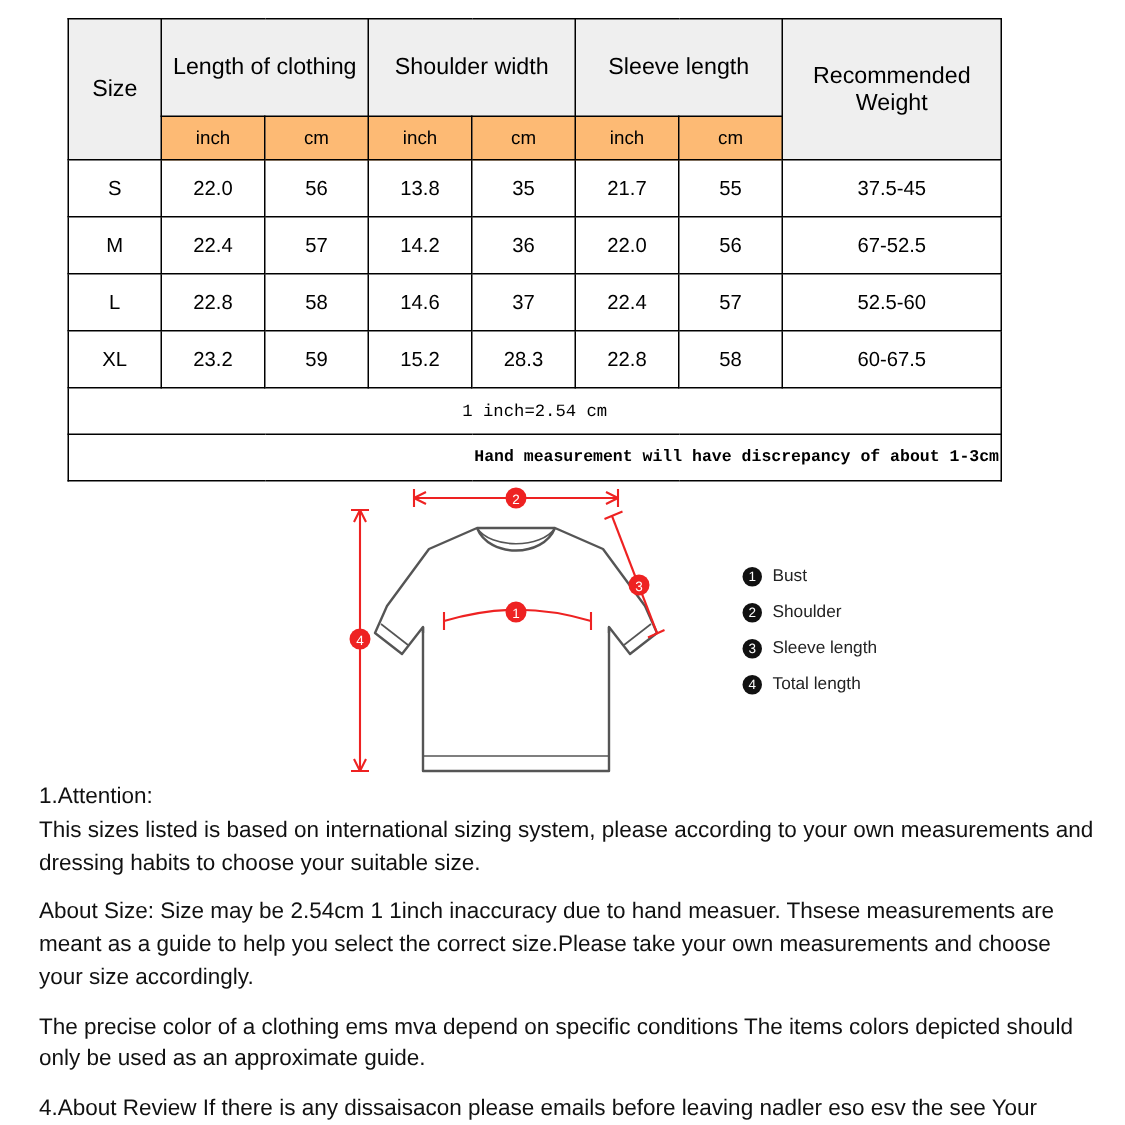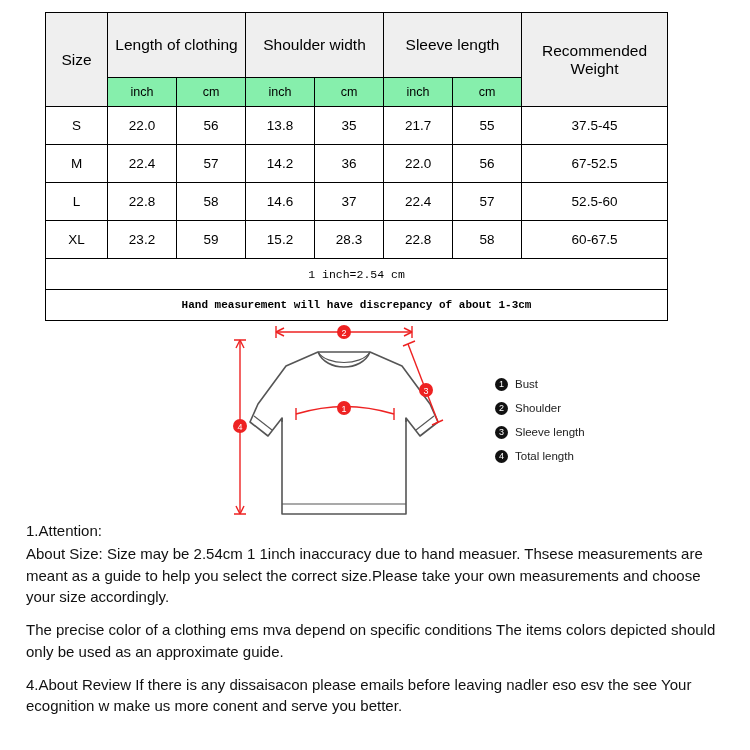--- a/index.html
+++ b/index.html
@@ -36,37 +36,38 @@
     color: #000;
   }
   .hdr-row td {
     background: #efefef;
     font-size: 15.5px;
     font-weight: bold;
     height: 62px;
     line-height: 1.15;
   }
   .unit-row td {
-    background: #86efac;
+    background: #fdba74;
     font-size: 12.5px;
     height: 26px;
   }
   .data-row td {
     font-size: 13.5px;
     height: 35px;
   }
   .note-row td {
     font-size: 11.5px;
     height: 28px;
     font-family: Liberation Mono, monospace;
     letter-spacing: 0px;
   }
   .note-row.bold td {
     font-weight: bold;
     font-size: 11px;
+    text-align: right;
   }
 
   
   col.c-size   { width: 62px; }
   col.c-sub    { width: 69px; }
   col.c-rec    { width: 146px; }
 
   
   .illus {
     position: absolute;
@@ -274,19 +275,20 @@
     <span>Sleeve length</span>
   </div>
   <div class="legend-item">
     <span class="legend-bullet">4</span>
     <span>Total length</span>
   </div>
 </div>
 
 <div class="notes">
   <p class="heading">1.Attention:</p>
+  <p>This sizes listed is based on international sizing system, please according to your own measurements and dressing   habits to choose your suitable size.</p>
 
   <p>About Size: Size may be 2.54cm 1 1inch inaccuracy due to hand measuer. Thsese measurements are meant as a   guide to help you select the correct size.Please take your own measurements and choose your size accordingly.</p>
 
   <p>The precise color of a clothing ems mva depend on specific conditions The items colors depicted should only be   used as an approximate guide.</p>
 
   <p class="para-tight">4.About Review If there is any dissaisacon please emails before leaving nadler eso esv the see Your ecognition w   make us more conent and serve you better.</p>
 </div>
 
 </body></html>

